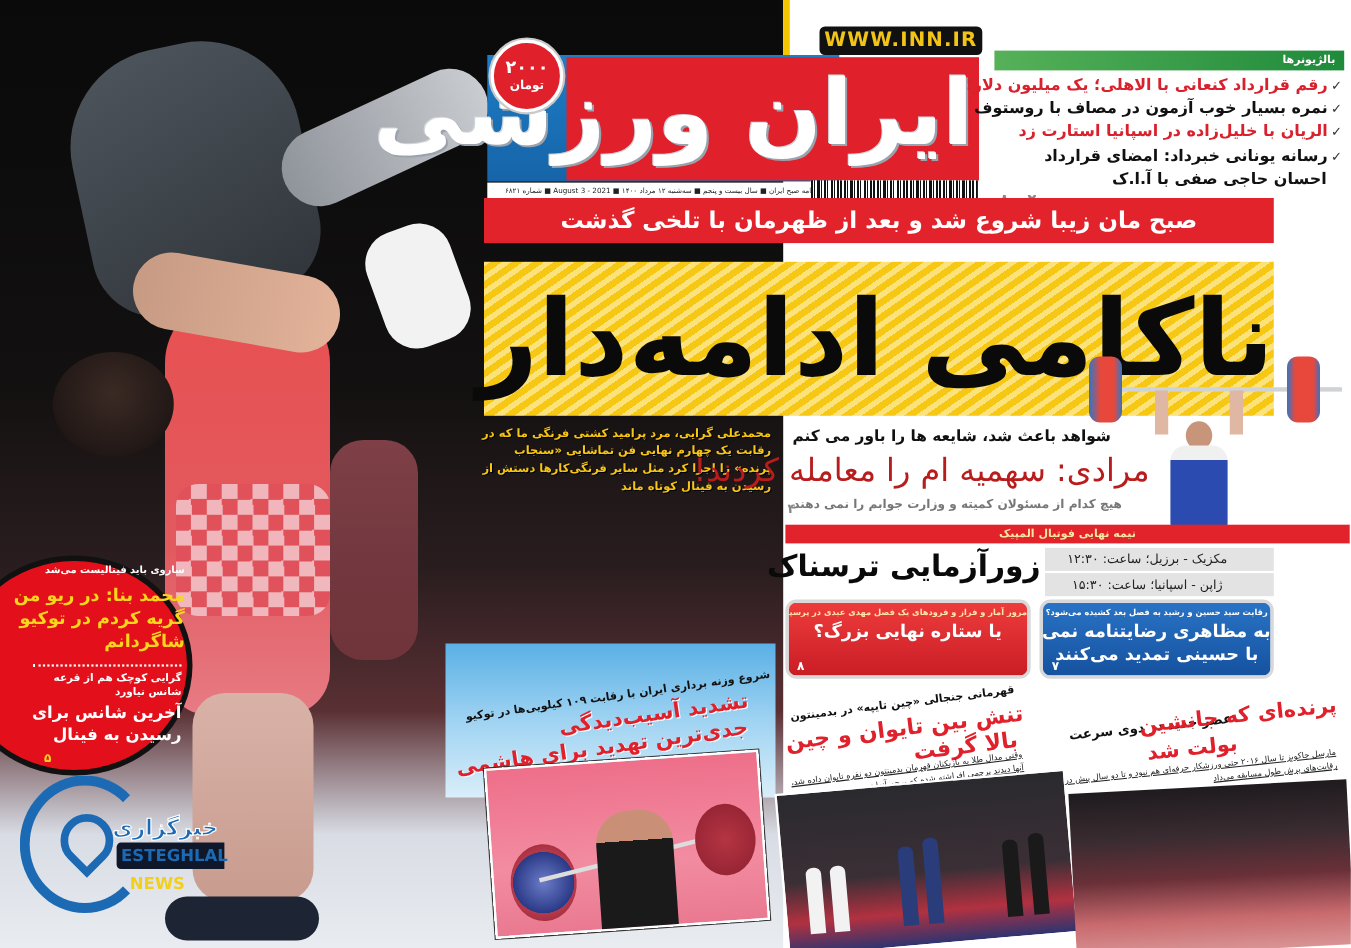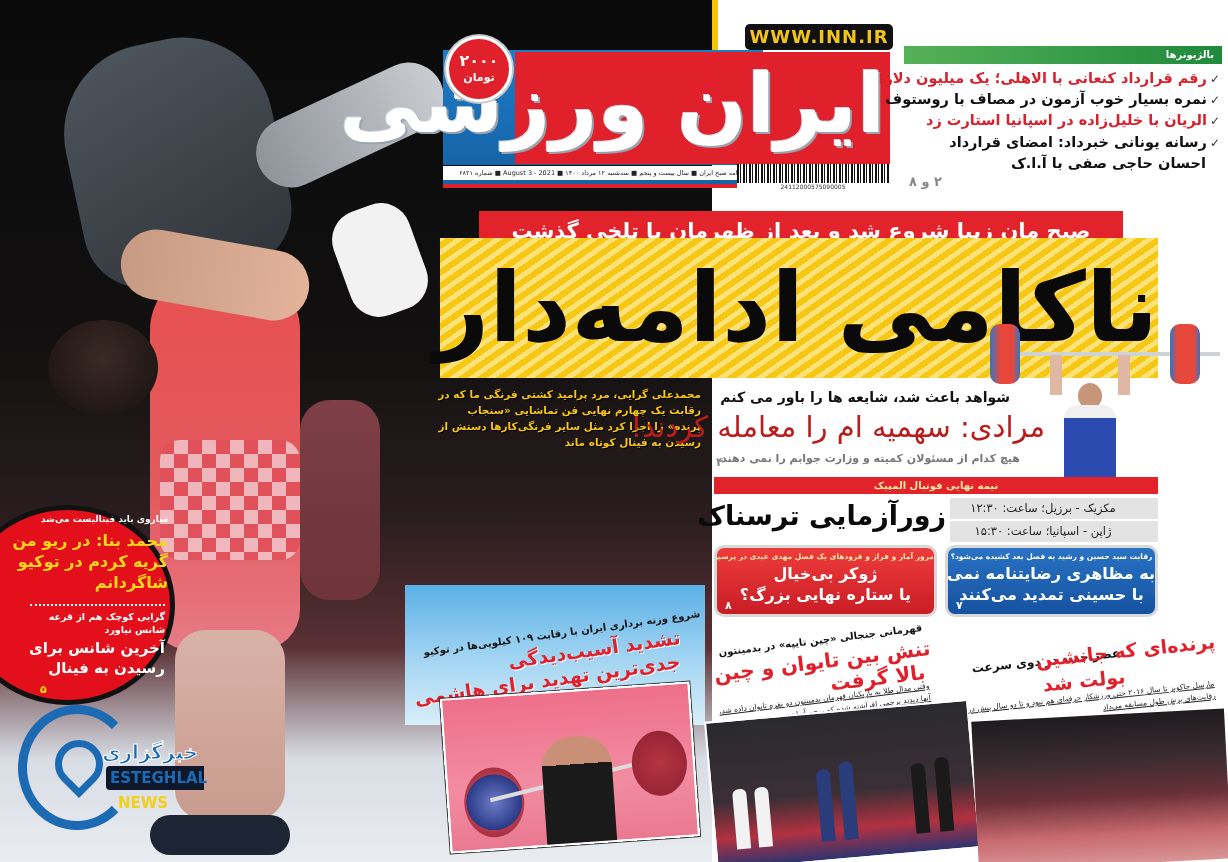--- a/index.html
+++ b/index.html
@@ -48,21 +48,21 @@
   
   #bullets-box { left: 895px; top: 46px; width: 333px; height: 148px; background:#fff; }
   #bullets-header { position:absolute; right: 6px; top: 0; width: 318px; height: 18px; background: linear-gradient(270deg,#1f8a3b,#56b159); color:#fff; font-size: 10px; font-weight: bold; line-height: 18px; padding-right: 8px; }
   .bullet { position: absolute; right: 8px; font-weight: bold; font-size: 14.5px; line-height: 21px; white-space: nowrap; padding-left: 20px; }
   .bullet .chk { font-size: 12px; margin-left: 3px; color:#333; }
   .bullet.red { color: #d9202d; }
   .bullet.black { color: #111; }
   #bullets-page { position:absolute; left: 14px; top: 128px; color:#888; font-size: 13px; font-weight: bold; }
 
   
-  #kicker-band { left: 440px; top: 211px; width: 644px; height: 41px; background: #e3232c; color:#fff; font-weight: bold; font-size: 21px; line-height: 41px; text-align: center; margin-left: 39px; }
+  #kicker-band { left: 440px; top: 180px; width: 718px; height: 41px; background: #e3232c; color:#fff; font-weight: bold; font-size: 21px; line-height: 41px; text-align: center; }
   #headline-band { left: 440px; top: 238px; width: 718px; height: 140px;
     background: repeating-linear-gradient(-35deg, #f6c814 0 6px, #fbe27a 6px 11px); }
   #main-headline { left: 440px; top: 238px; width: 718px; height: 140px; color: #0a0a0a; font-weight: bold; font-size: 96px; line-height: 140px; text-align: center; letter-spacing: -3px; white-space: nowrap; }
 
   
   .bar { left: 990px; top: 352px; width: 230px; height: 4px; background: #cfd3d6; }
   .plate { width: 30px; height: 60px; border-radius: 10px; }
   .plate.l1 { left: 990px; top: 324px; background: linear-gradient(90deg,#2f76c6,#e8483c 35%,#e8483c 75%,#2f76c6); }
   .plate.r1 { left: 1170px; top: 324px; background: linear-gradient(90deg,#2f76c6,#e8483c 25%,#e8483c 80%,#3a6fc4); }
   .lifter { left: 1050px; top: 355px; width: 80px; height: 125px; }
@@ -73,21 +73,21 @@
   
   #moradi-kicker { left: 720px; top: 387px; width: 290px; font-size: 14px; font-weight: bold; color:#111; text-align: right; line-height: 20px; white-space: nowrap; }
   #moradi-title { left: 715px; top: 407px; width: 330px; font-size: 29px; font-weight: normal; color:#b91c1c; text-align: center; line-height: 40px; white-space: nowrap; letter-spacing: -1px; }
   #moradi-sub { left: 760px; top: 450px; width: 260px; font-size: 11px; font-weight: bold; color:#777; text-align: right; line-height: 18px; white-space: nowrap; }
   #moradi-page { left: 716px; top: 455px; font-size: 12px; font-weight: bold; color:#888; }
 
   
   #wrestle-caption { left: 433px; top: 386px; width: 268px; color: #f7c512; font-weight: bold; font-size: 10.5px; line-height: 16px; text-align: right; text-shadow: 1px 1px 0 #000; }
 
   
-  #fb-header { left: 714px; top: 477px; width: 444px; height: 17px; background:#e3232c; color:#f7e7a0; font-size: 10px; font-weight: bold; text-align: center; line-height: 17px; }
+  #fb-header { left: 714px; top: 477px; width: 513px; height: 17px; background:#e3232c; color:#f7e7a0; font-size: 10px; font-weight: bold; text-align: center; line-height: 17px; }
   #fb-title { left: 716px; top: 496px; width: 230px; font-size: 27px; font-weight: bold; color:#0a0a0a; text-align: right; line-height: 40px; white-space: nowrap; letter-spacing: -1px; }
   .fb-row { left: 950px; width: 208px; height: 21px; background: #e3e3e3; font-size: 11.5px; line-height: 21px; color:#222; text-align: center; padding-right: 22px; white-space: nowrap; }
   #fb-row-0 { top: 498px; }
   #fb-row-1 { top: 521px; }
 
   
   .tease-box { top: 545px; height: 72px; border-radius: 10px; border: 3px solid #d8d8d8; color:#fff; text-align: center; overflow: hidden; }
   #tease-red { left: 714px; width: 223px; background: linear-gradient(180deg,#ee3c3c,#c91d25); }
   #tease-blue { left: 945px; width: 213px; background: linear-gradient(180deg,#2a73c4,#1552a0); }
   .tease-kicker { font-size: 7.5px; font-weight: bold; line-height: 12px; margin-top: 3px; white-space: nowrap; color: #fde7a8; }
@@ -201,21 +201,20 @@
 <div id="moradi-sub" class="abs">هیچ کدام از مسئولان کمیته و وزارت جوابم را نمی دهند</div>
 <div id="moradi-page" class="abs">۴</div>
 
 <div id="fb-header" class="abs">نیمه نهایی فوتبال المپیک</div>
 <div id="fb-title" class="abs">زورآزمایی ترسناک</div>
 <div id="fb-row-0" class="abs fb-row">مکزیک - برزیل؛ ساعت: ۱۲:۳۰</div>
 <div id="fb-row-1" class="abs fb-row">ژاپن - اسپانیا؛ ساعت: ۱۵:۳۰</div>
 
 <div id="tease-red" class="abs tease-box">
   <div class="tease-kicker">مرور آمار و فراز و فرودهای یک فصل مهدی عبدی در پرسپولیس</div>
-  <div class="tease-title">ژوکر بی‌خیال</div>
   <div class="tease-title">یا ستاره نهایی بزرگ؟</div>
   <span class="tease-page">۸</span>
 </div>
 <div id="tease-blue" class="abs tease-box">
   <div class="tease-kicker">رقابت سید حسین و رشید به فصل بعد کشیده می‌شود؟</div>
   <div class="tease-title">به مظاهری رضایتنامه نمی‌دهند</div>
   <div class="tease-title">با حسینی تمدید می‌کنند</div>
   <span class="tease-page">۷</span>
 </div>
 

